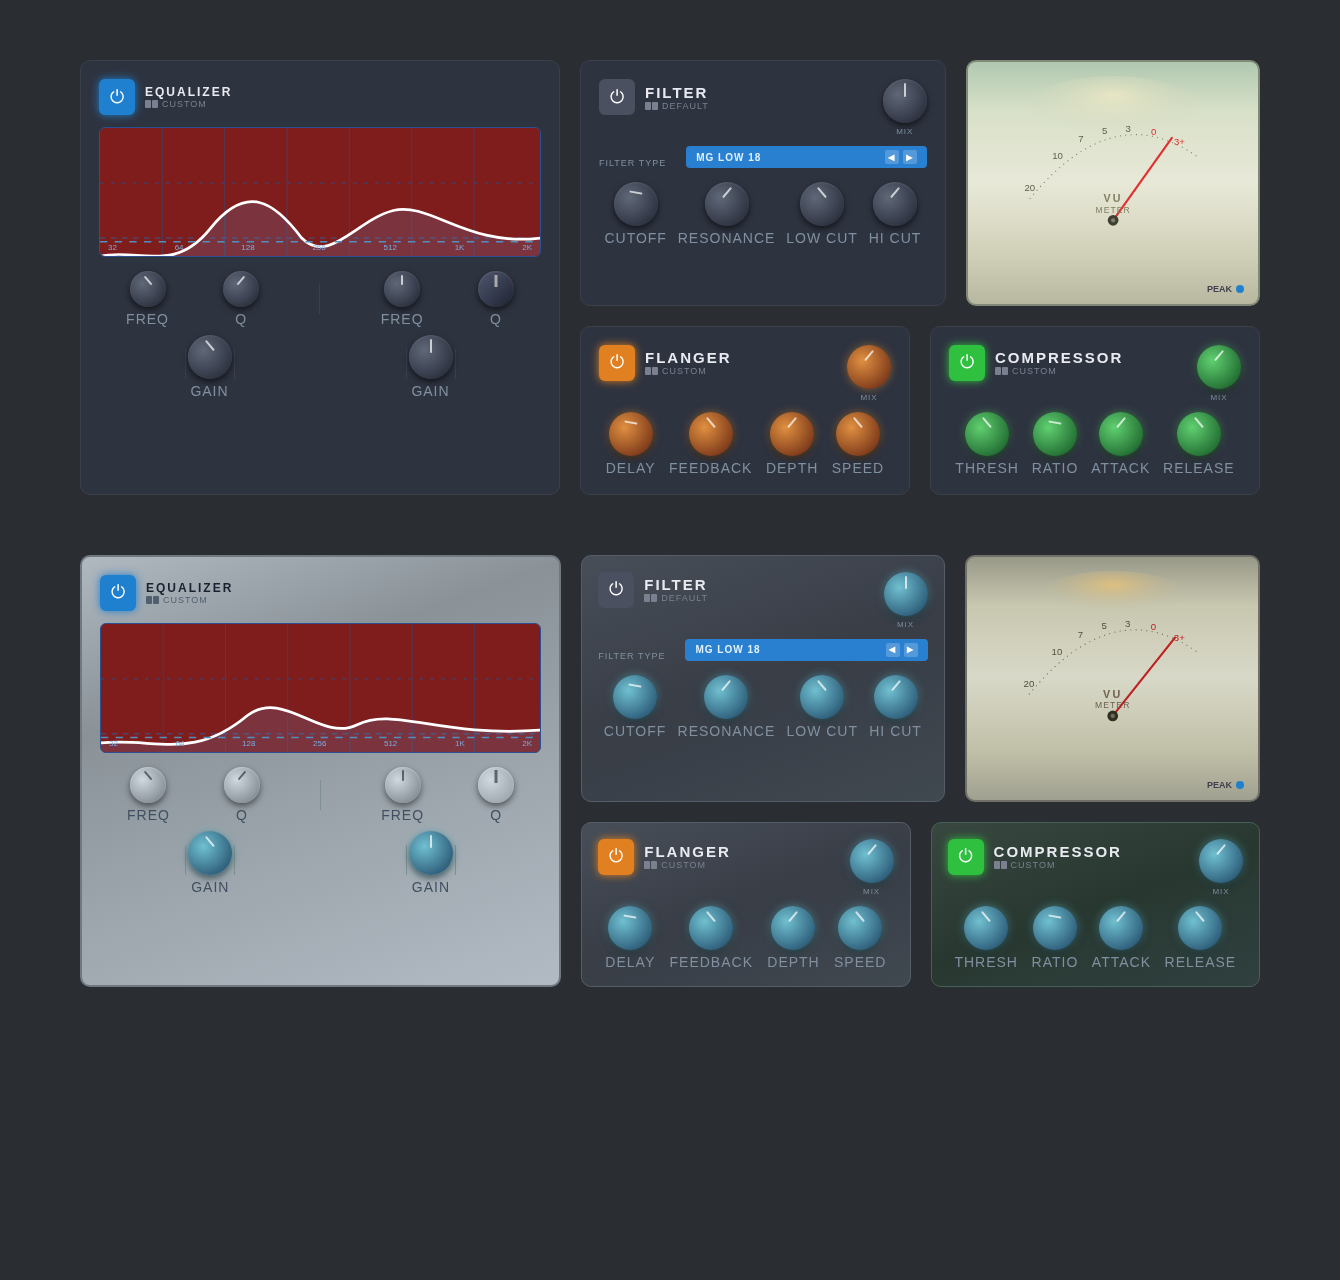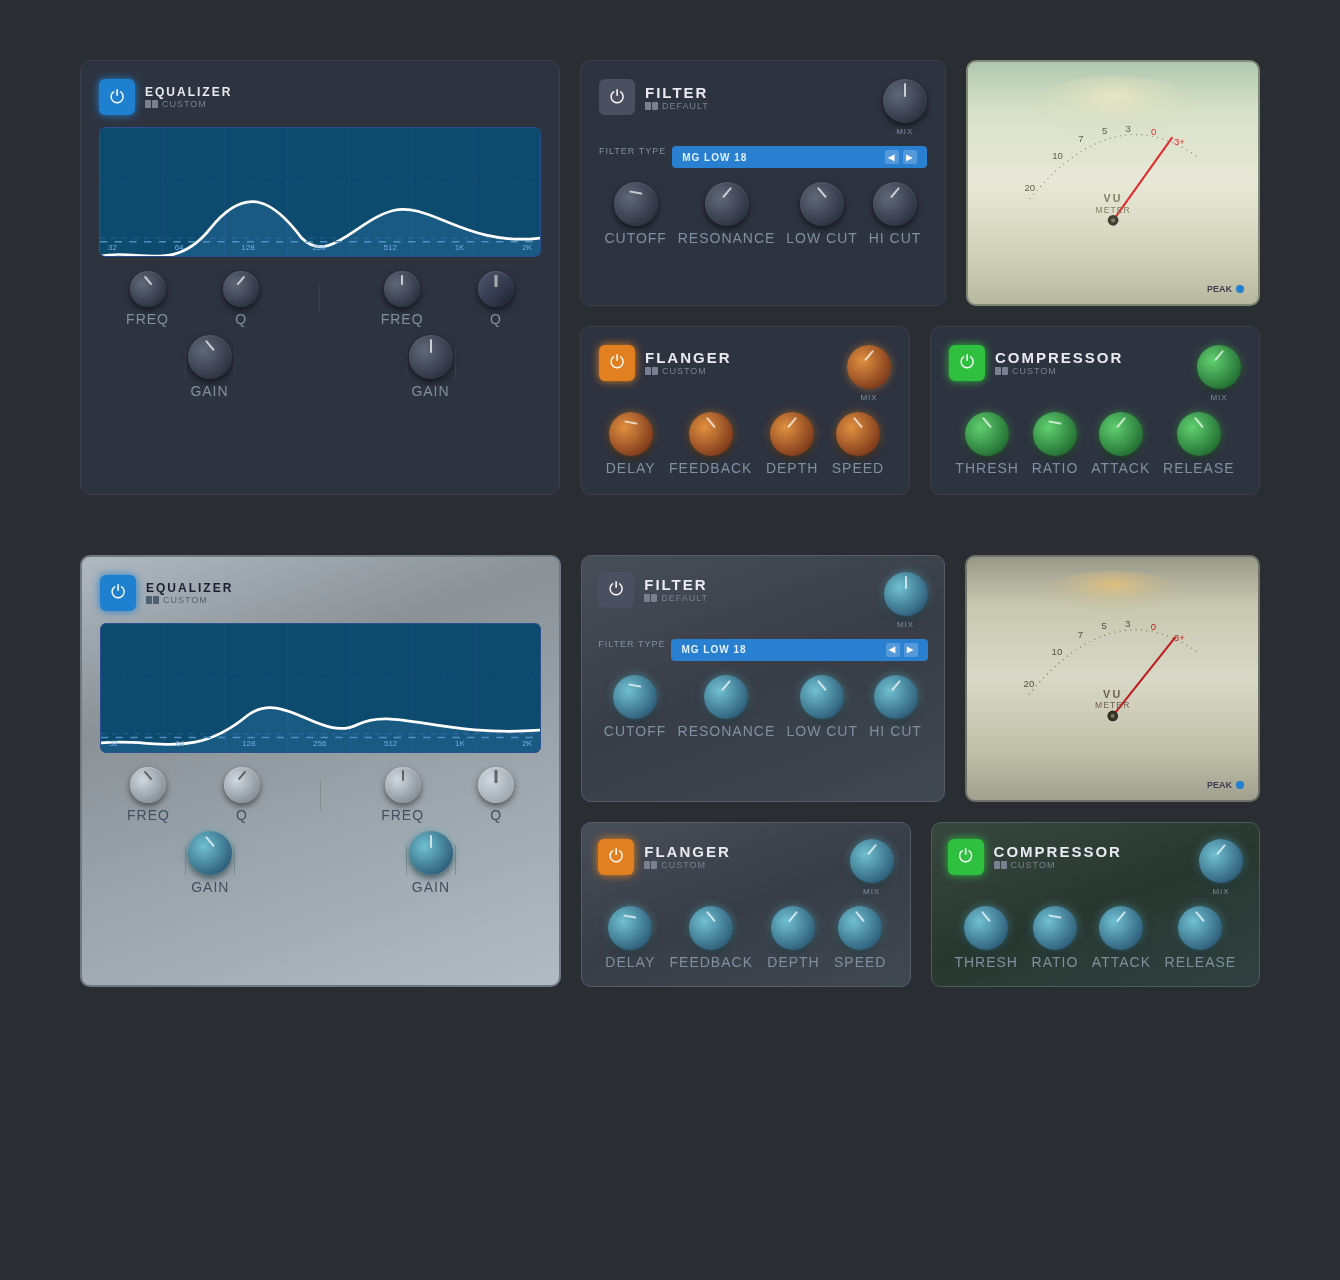--- a/index.html
+++ b/index.html
@@ -78,21 +78,21 @@
     }
     .stereo-icon span {
       width: 6px;
       height: 8px;
       background: #7a8090;
       border-radius: 1px;
     }
 
     
     .eq-display {
-      background: #0c4a6e;
+      background: #7f1d1d;
       border-radius: 6px;
       border: 1px solid #2a5090;
       height: 130px;
       margin-bottom: 14px;
       position: relative;
       overflow: hidden;
     }
 
     .eq-grid {
       position: absolute;
@@ -176,22 +176,22 @@
       left: 50%;
       transform: translateX(-50%);
     }
 
     .knob-sm { width: 36px; height: 36px; }
     .knob-md { width: 44px; height: 44px; }
 
     
     .filter-type-row {
       display: flex;
-      align-items: flex-start;
-      gap: 6px;
+      align-items: flex-end;
+      gap: 20px;
       margin-bottom: 14px;
     }
     .filter-type-label {
       font-size: 9px;
       color: #8090a0;
       letter-spacing: 1px;
     }
     .filter-type-selector {
       background: #2a80d0;
       border-radius: 4px;

